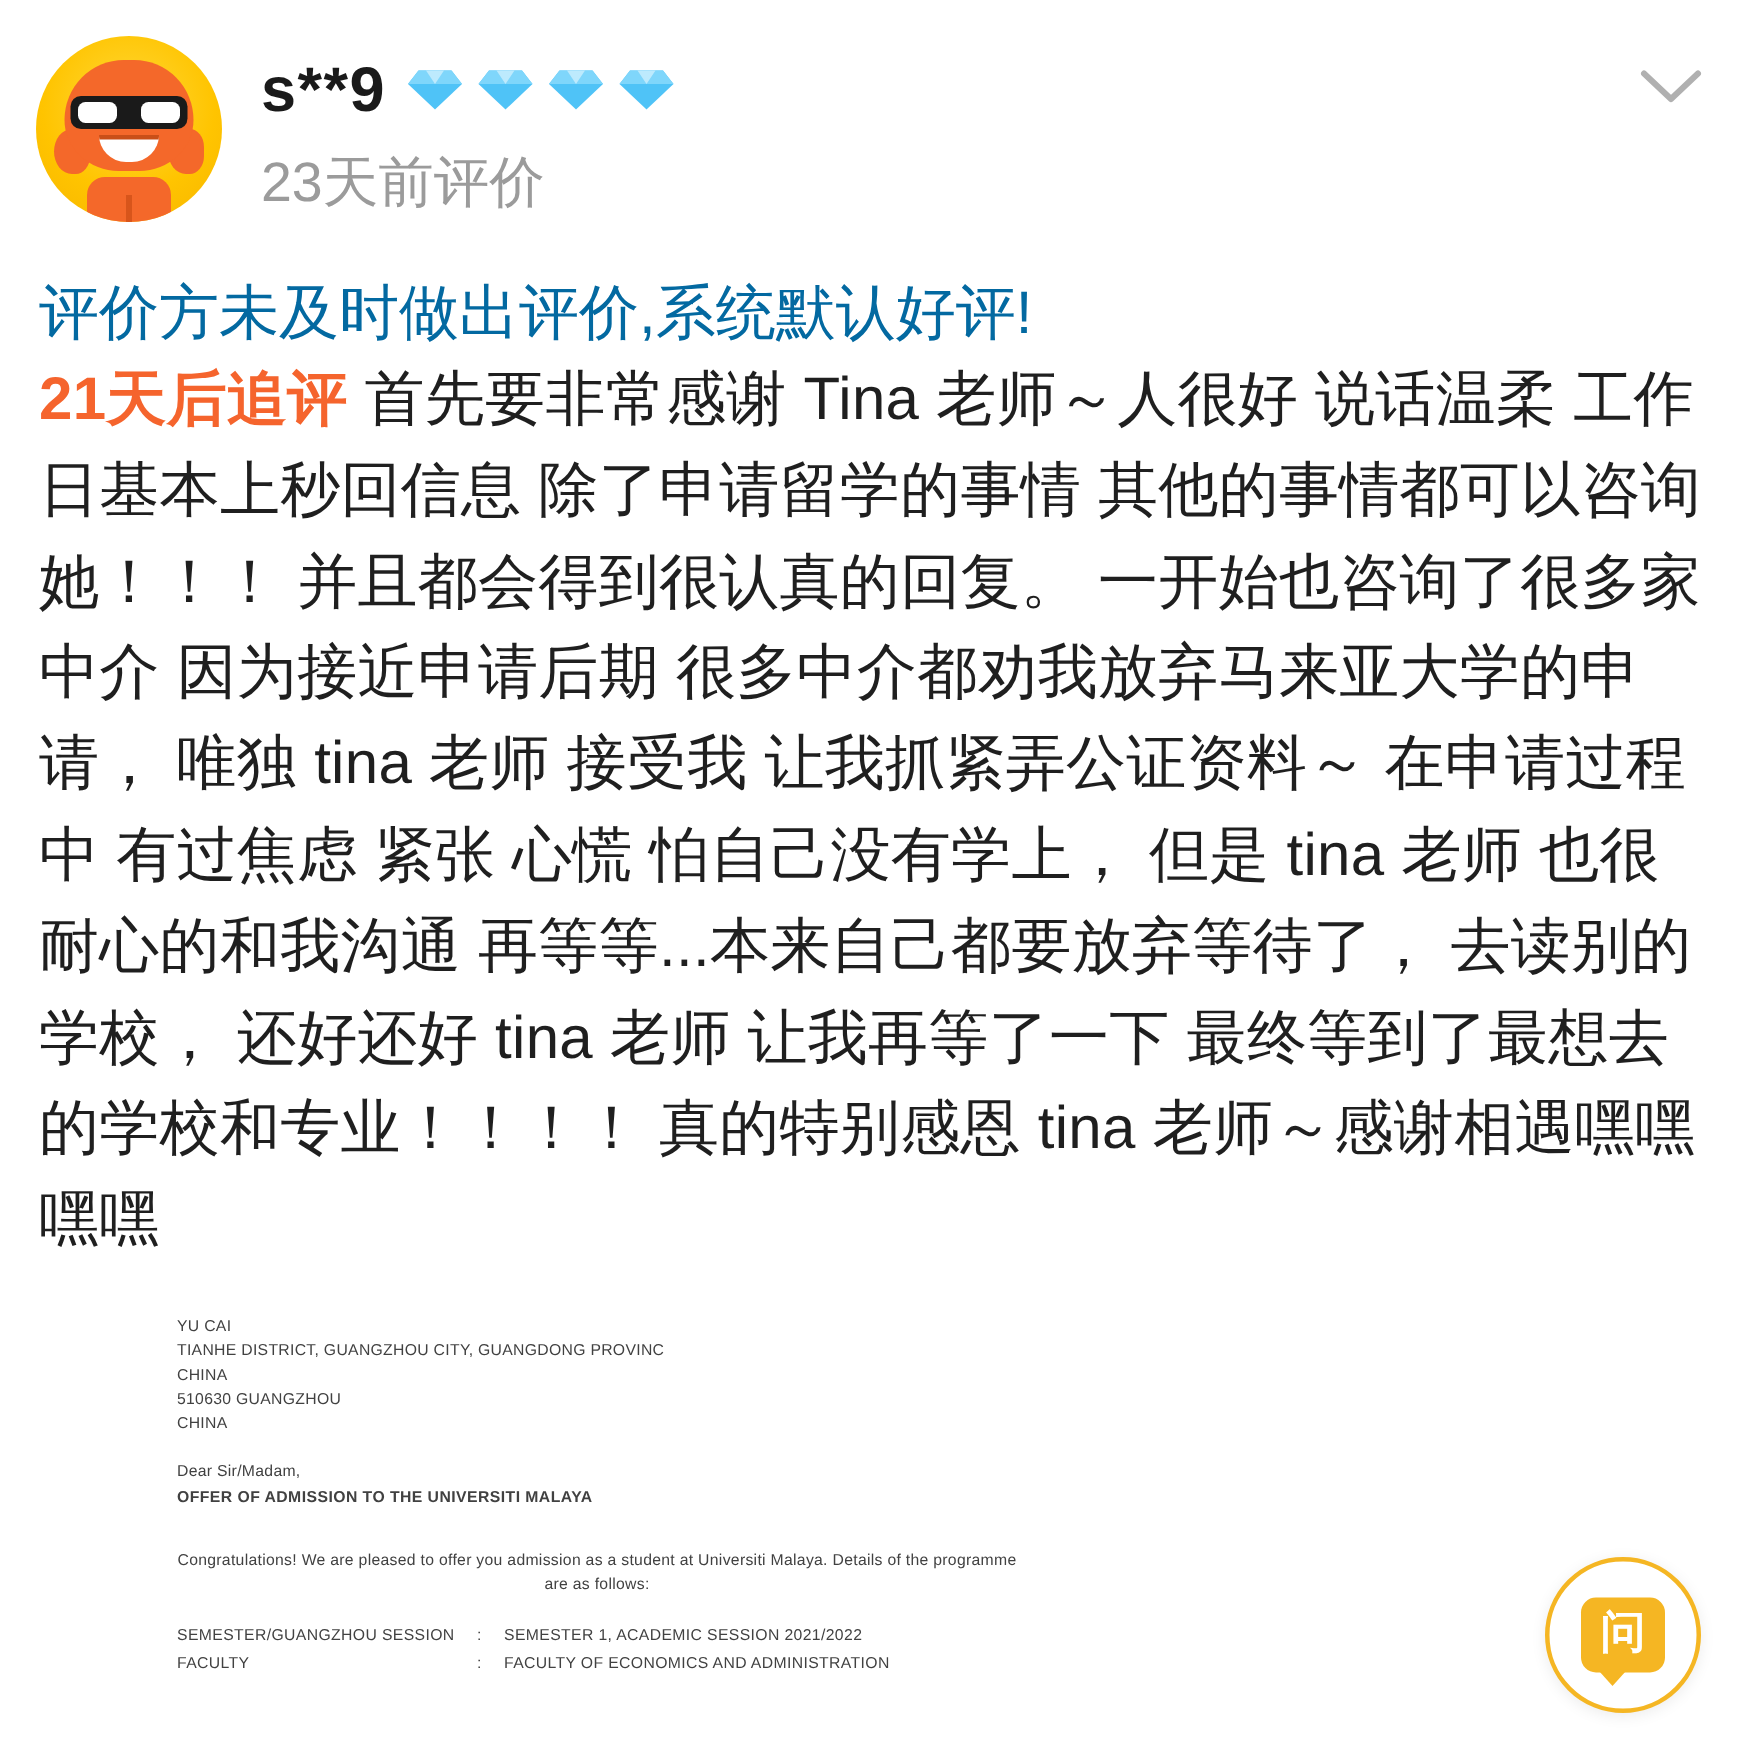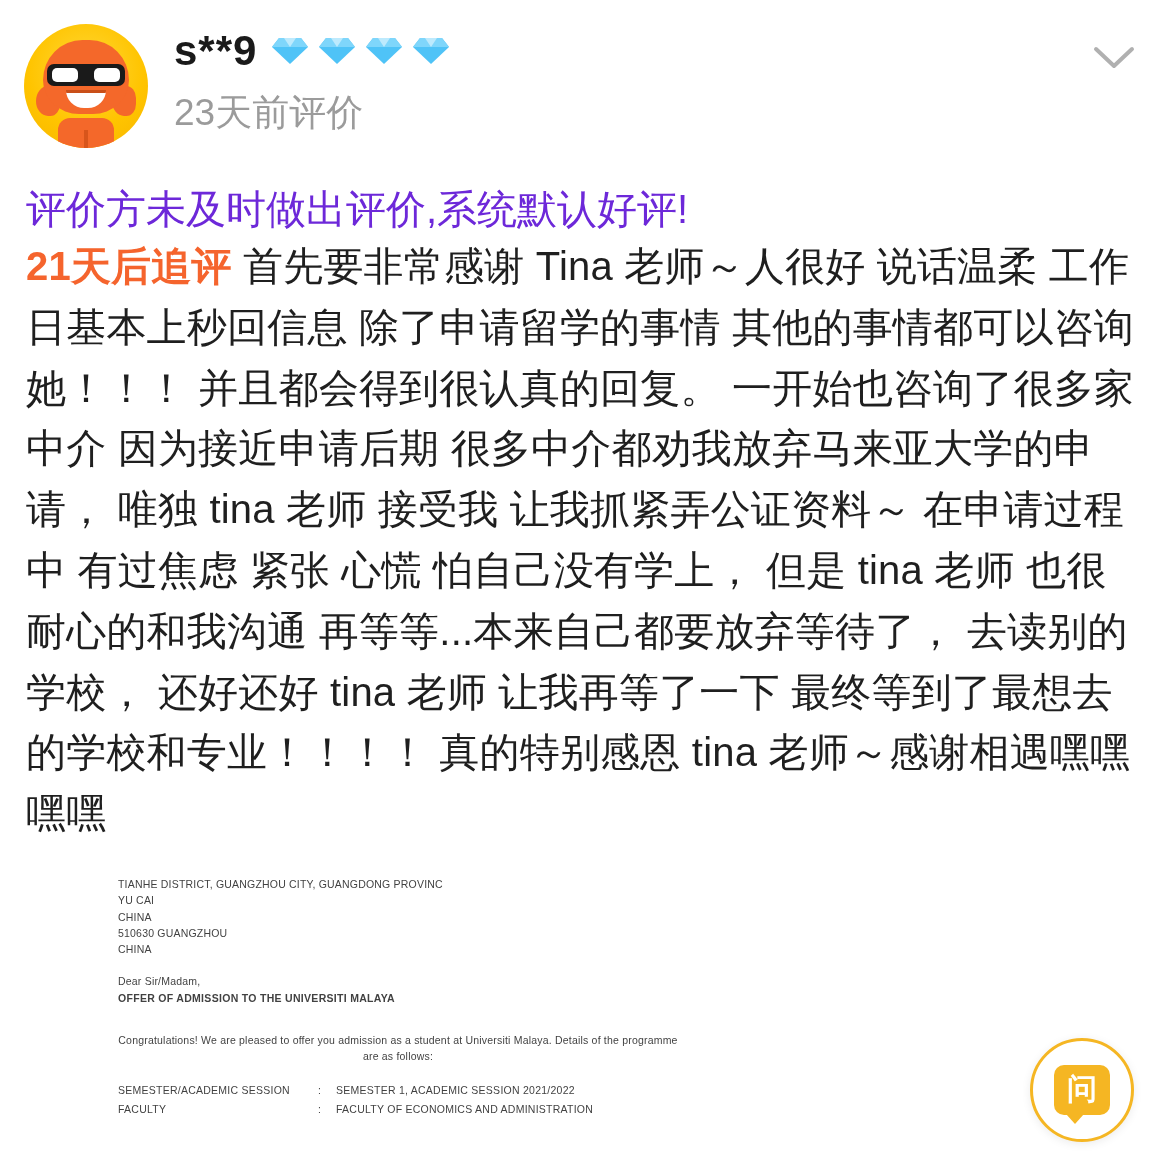--- a/index.html
+++ b/index.html
@@ -15,21 +15,21 @@
   .page {
     position: relative;
     width: 1170px;
     height: 1170px;
     background: #ffffff;
   }
 
   
   .review-header {
     display: flex;
-    align-items: flex-start;
+    align-items: center;
     padding: 24px 24px 0 24px;
     position: relative;
   }
   .avatar {
     width: 124px;
     height: 124px;
     border-radius: 50%;
     background: radial-gradient(circle at 50% 38%, #ffd93a 0%, #ffc400 58%, #f7b500 100%);
     position: relative;
     flex: 0 0 auto;
@@ -150,21 +150,21 @@
     height: 30px;
   }
 
   
   .review-body {
     padding: 0 26px;
     margin-top: 34px;
   }
   .first-comment {
     font-size: 40px;
-    color: #6d28d9;
+    color: #0369a1;
     line-height: 1.35;
     font-weight: 500;
   }
   .followup {
     font-size: 40px;
     color: #1f1f1f;
     line-height: 1.52;
     font-weight: 500;
     letter-spacing: 0.2px;
   }
@@ -325,33 +325,33 @@
 
   <div class="review-body">
     <div class="first-comment">评价方未及时做出评价,系统默认好评!</div>
     <div class="followup">
       <span class="followup-tag">21天后追评</span><span> 首先要非常感谢 Tina 老师～人很好 说话温柔 工作日基本上秒回信息 除了申请留学的事情 其他的事情都可以咨询她！！！ 并且都会得到很认真的回复。 一开始也咨询了很多家中介 因为接近申请后期 很多中介都劝我放弃马来亚大学的申请， 唯独 tina 老师 接受我 让我抓紧弄公证资料～ 在申请过程中 有过焦虑 紧张 心慌 怕自己没有学上， 但是 tina 老师 也很耐心的和我沟通 再等等...本来自己都要放弃等待了， 去读别的学校， 还好还好 tina 老师 让我再等了一下 最终等到了最想去的学校和专业！！！！ 真的特别感恩 tina 老师～感谢相遇嘿嘿嘿嘿</span>
     </div>
 
     <div class="doc-wrap">
       <div class="doc">
         <div class="addr">
+          <div>YU CAI</div>
           <div>TIANHE DISTRICT, GUANGZHOU CITY, GUANGDONG PROVINC</div>
-          <div>YU CAI</div>
           <div>CHINA</div>
           <div>510630 GUANGZHOU</div>
           <div>CHINA</div>
         </div>
         <div class="salut">Dear Sir/Madam,</div>
         <div class="subject">OFFER OF ADMISSION TO THE UNIVERSITI MALAYA</div>
         <div class="intro">Congratulations! We are pleased to offer you admission as a student at Universiti Malaya. Details of the programme are as follows:</div>
         <table>
           <tbody>
               <tr>
-            <td class="k">SEMESTER/ACADEMIC SESSION</td>
+            <td class="k">SEMESTER/GUANGZHOU SESSION</td>
             <td class="c">:</td>
             <td class="v">
               <span>SEMESTER 1, ACADEMIC SESSION 2021/2022</span>
             </td>
           </tr>
           <tr>
             <td class="k">FACULTY</td>
             <td class="c">:</td>
             <td class="v">
               <span>FACULTY OF ECONOMICS AND ADMINISTRATION</span>

